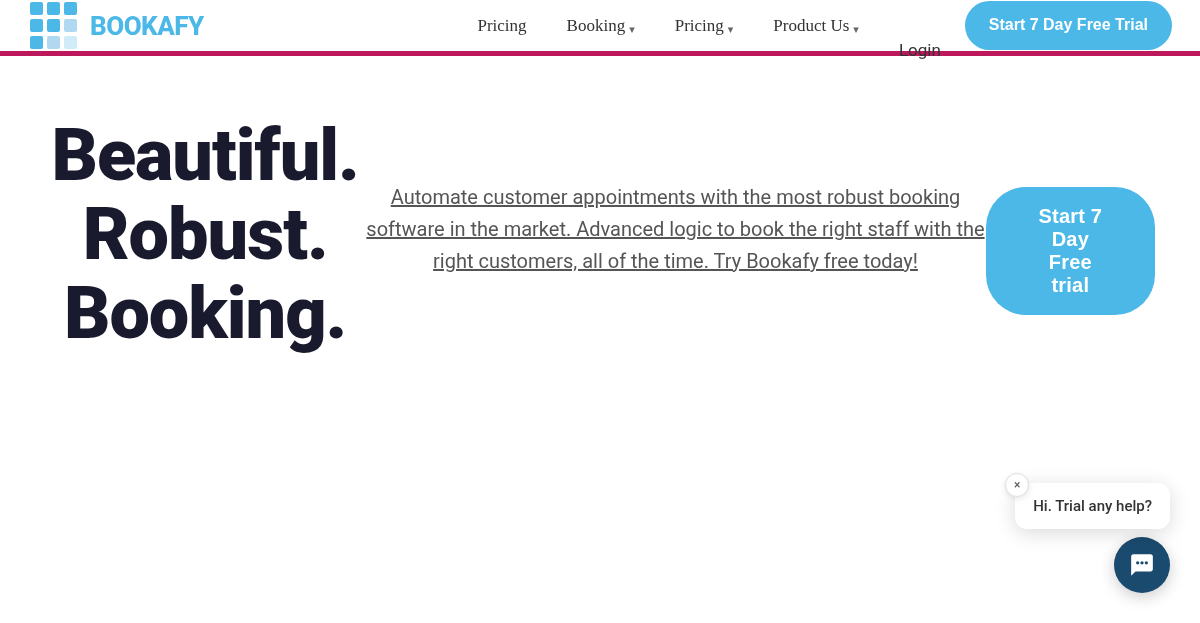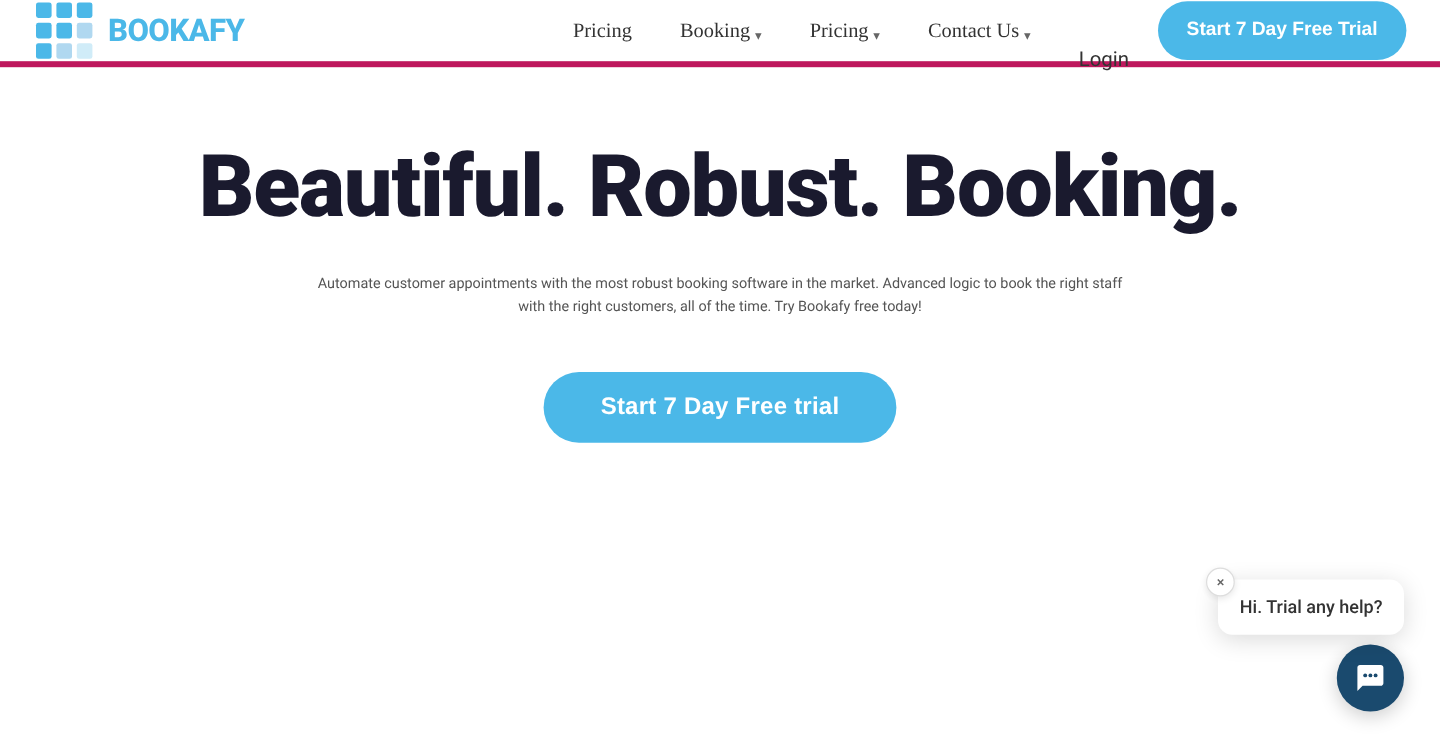--- a/index.html
+++ b/index.html
@@ -88,42 +88,43 @@
       font-weight: 600;
       cursor: pointer;
       line-height: 1.3;
       text-align: center;
       min-width: 160px;
     }
 
     
     main {
       display: flex;
-      flex-direction: column;
+      flex-direction: row;
       align-items: center;
       justify-content: center;
       padding: 60px 45px 40px;
       text-align: center;
     }
 
     .hero-title {
       font-size: 72px;
       font-weight: 900;
       color: #1a1a2e;
       line-height: 1.1;
       margin-bottom: 32px;
       letter-spacing: -1px;
     }
 
     .hero-subtitle {
-      font-size: 12px;
+      font-size: 20px;
       color: #555;
       line-height: 1.6;
       max-width: 680px;
       margin-bottom: 44px;
+      text-decoration: underline;
     }
 
     .btn-trial-main {
       background: #4bb8e8;
       color: #ffffff;
       border: none;
       border-radius: 40px;
       padding: 18px 48px;
       font-size: 20px;
       font-weight: 600;
@@ -220,21 +221,21 @@
     </a>
     <a class="nav-item">
       <span>Booking</span>
       <span class="chevron">▾</span>
     </a>
     <a class="nav-item">
       <span>Pricing</span>
       <span class="chevron">▾</span>
     </a>
     <a class="nav-item">
-      <span>Contact Us</span>
+      <span>Product Us</span>
       <span class="chevron">▾</span>
     </a>
     <span class="nav-login">Login</span>
     <button class="btn-trial-header">Start 7 Day Free Trial</button>
   </nav>
 </header>
 
 <main>
   <h1 class="hero-title">Beautiful. Robust. Booking.</h1>
   <p class="hero-subtitle">Automate customer appointments with the most robust booking software in the market. Advanced logic to book the right staff with the right customers, all of the time. Try Bookafy free today!</p>

